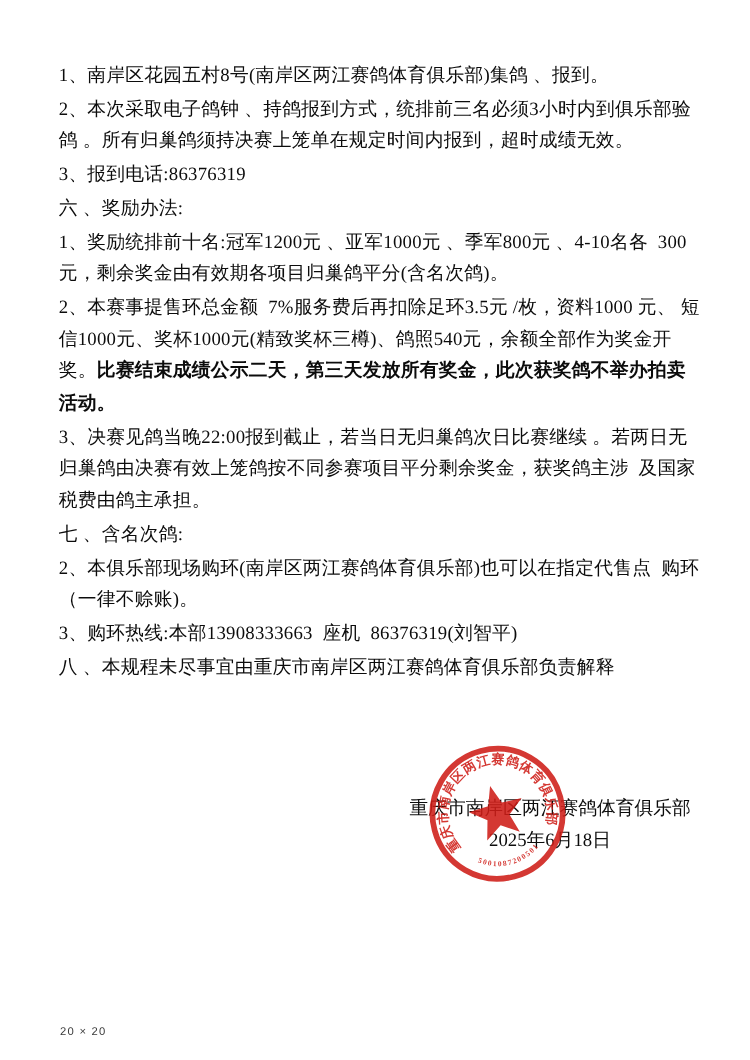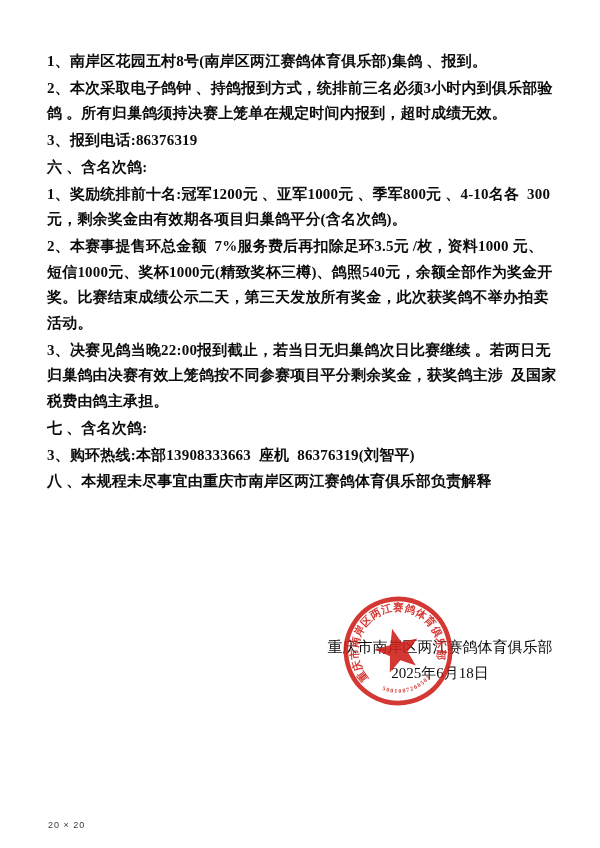--- a/index.html
+++ b/index.html
@@ -19,21 +19,21 @@
     width: 514px;
   }
   .doc p {
     margin: 0 0 1px 0;
     font-size: 15px;
     line-height: 25.7px;
     white-space: pre-wrap;
     letter-spacing: 0.2px;
     text-align: left;
   }
-  .seg { font-weight: bold; }
+  .seg { font-weight: normal; }
   .seg-bold { font-weight: bold; }
   .signature {
     position: absolute;
     top: 634px;
     left: 321px;
     width: 238px;
     text-align: center;
     font-size: 15px;
     line-height: 26px;
   }
@@ -57,25 +57,26 @@
   }
 </style>
 </head>
 <body>
 
 <div class="doc">
   <div>
       <p><span class="seg">1、南岸区花园五村8号(南岸区两江赛鸽体育俱乐部)集鸽 、报到。</span></p>
       <p><span class="seg">2、本次采取电子鸽钟 、持鸽报到方式，统排前三名必须3小时内到俱乐部验鸽 。所有归巢鸽须持决赛上笼单在规定时间内报到，超时成绩无效。</span></p>
       <p><span class="seg">3、报到电话:86376319</span></p>
-      <p><span class="seg">六 、含名次鸽:</span></p>
+      <p><span class="seg">六 、奖励办法:</span></p>
       <p><span class="seg">1、奖励统排前十名:冠军1200元 、亚军1000元 、季军800元 、4-10名各  300元，剩余奖金由有效期各项目归巢鸽平分(含名次鸽)。</span></p>
       <p><span class="seg">2、本赛事提售环总金额  7%服务费后再扣除足环3.5元 /枚，资料1000 元、 短信1000元、奖杯1000元(精致奖杯三樽)、鸽照540元，余额全部作为奖金开奖。</span><span class="seg seg-bold">比赛结束成绩公示二天，第三天发放所有奖金，此次获奖鸽不举办拍卖活动。</span></p>
       <p><span class="seg">3、决赛见鸽当晚22:00报到截止，若当日无归巢鸽次日比赛继续 。若两日无归巢鸽由决赛有效上笼鸽按不同参赛项目平分剩余奖金，获奖鸽主涉  及国家税费由鸽主承担。</span></p>
       <p><span class="seg">七 、含名次鸽:</span></p>
+      <p><span class="seg">2、本俱乐部现场购环(南岸区两江赛鸽体育俱乐部)也可以在指定代售点  购环 （一律不赊账)。</span></p>
       <p><span class="seg">3、购环热线:本部13908333663  座机  86376319(刘智平)</span></p>
       <p><span class="seg">八 、本规程未尽事宜由重庆市南岸区两江赛鸽体育俱乐部负责解释</span></p>
     </div>
 </div>
 
 <div class="signature">
   <div class="sig-line">重庆市南岸区两江赛鸽体育俱乐部</div>
   <div class="sig-line">2025年6月18日</div>
 </div>
 

